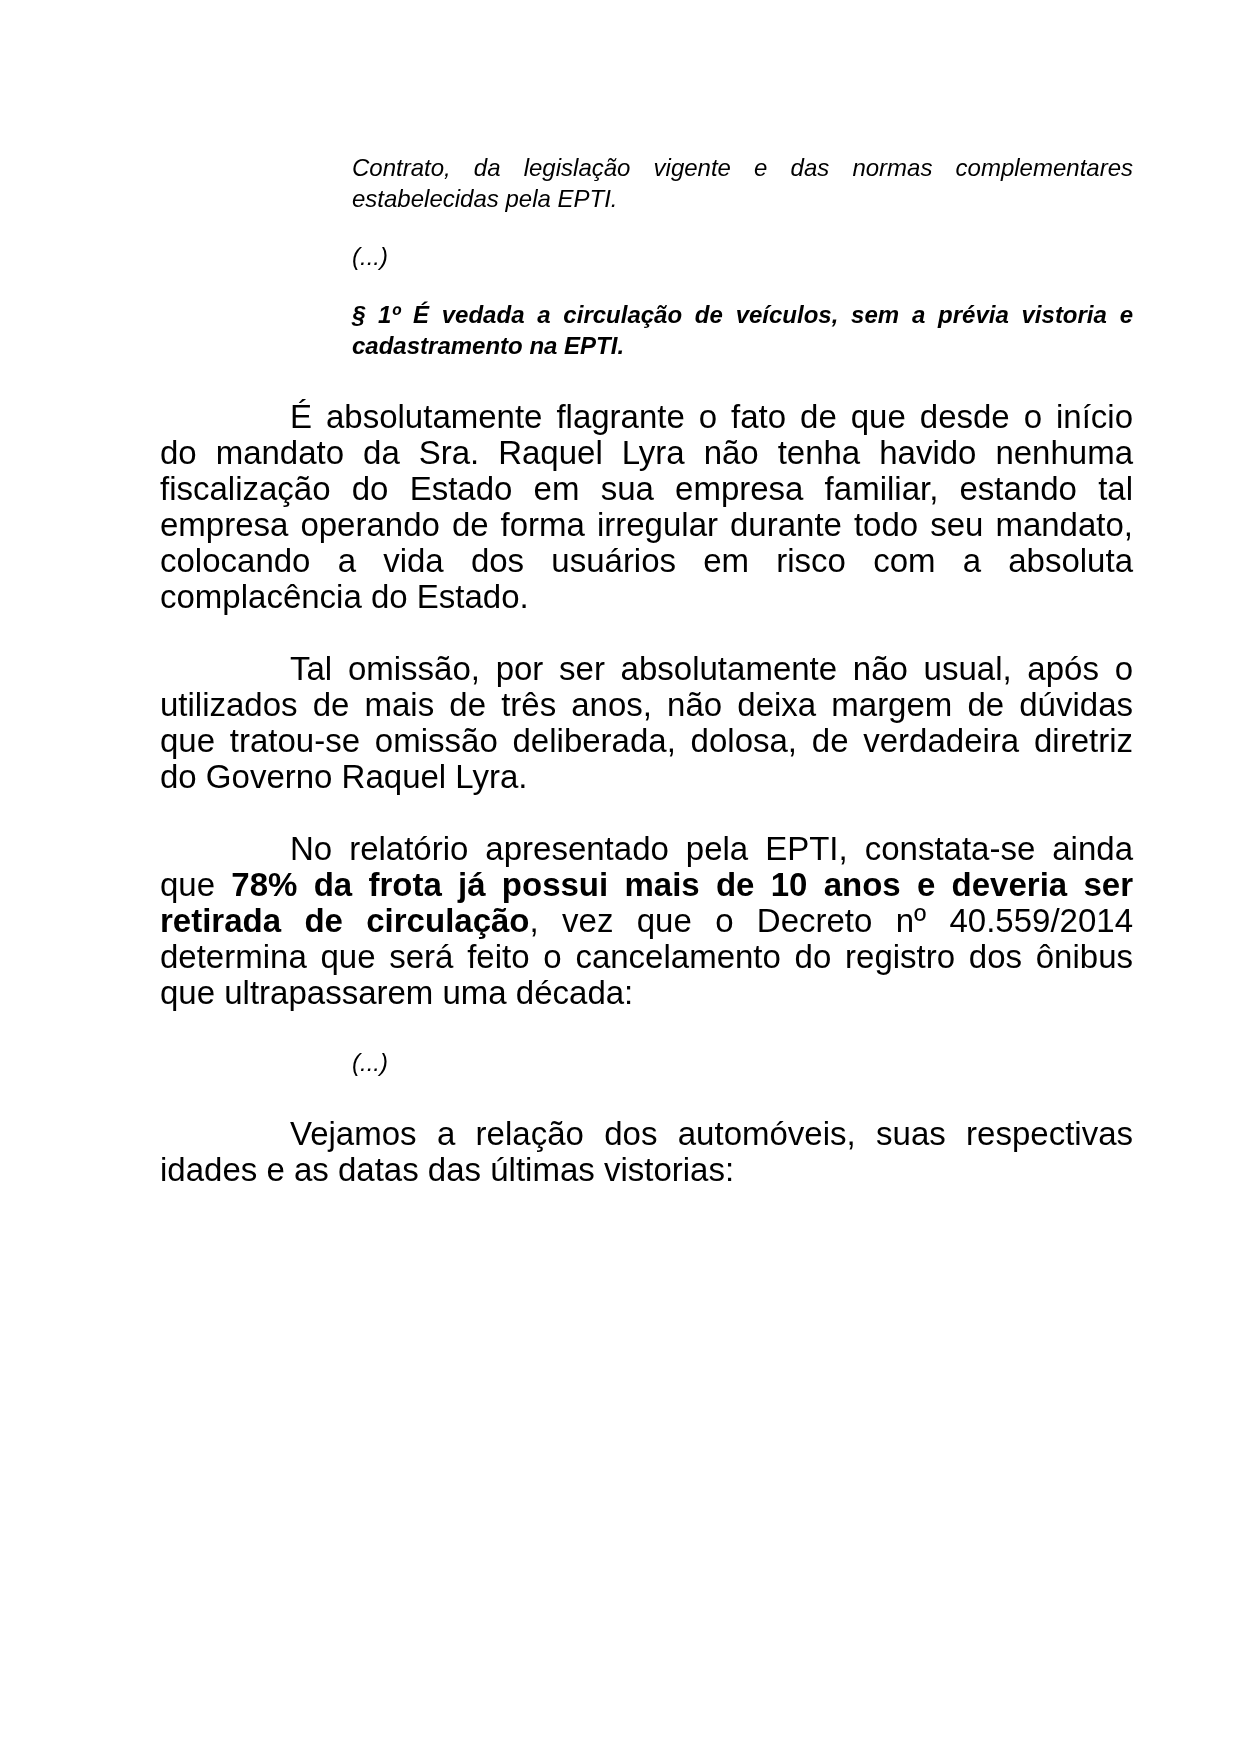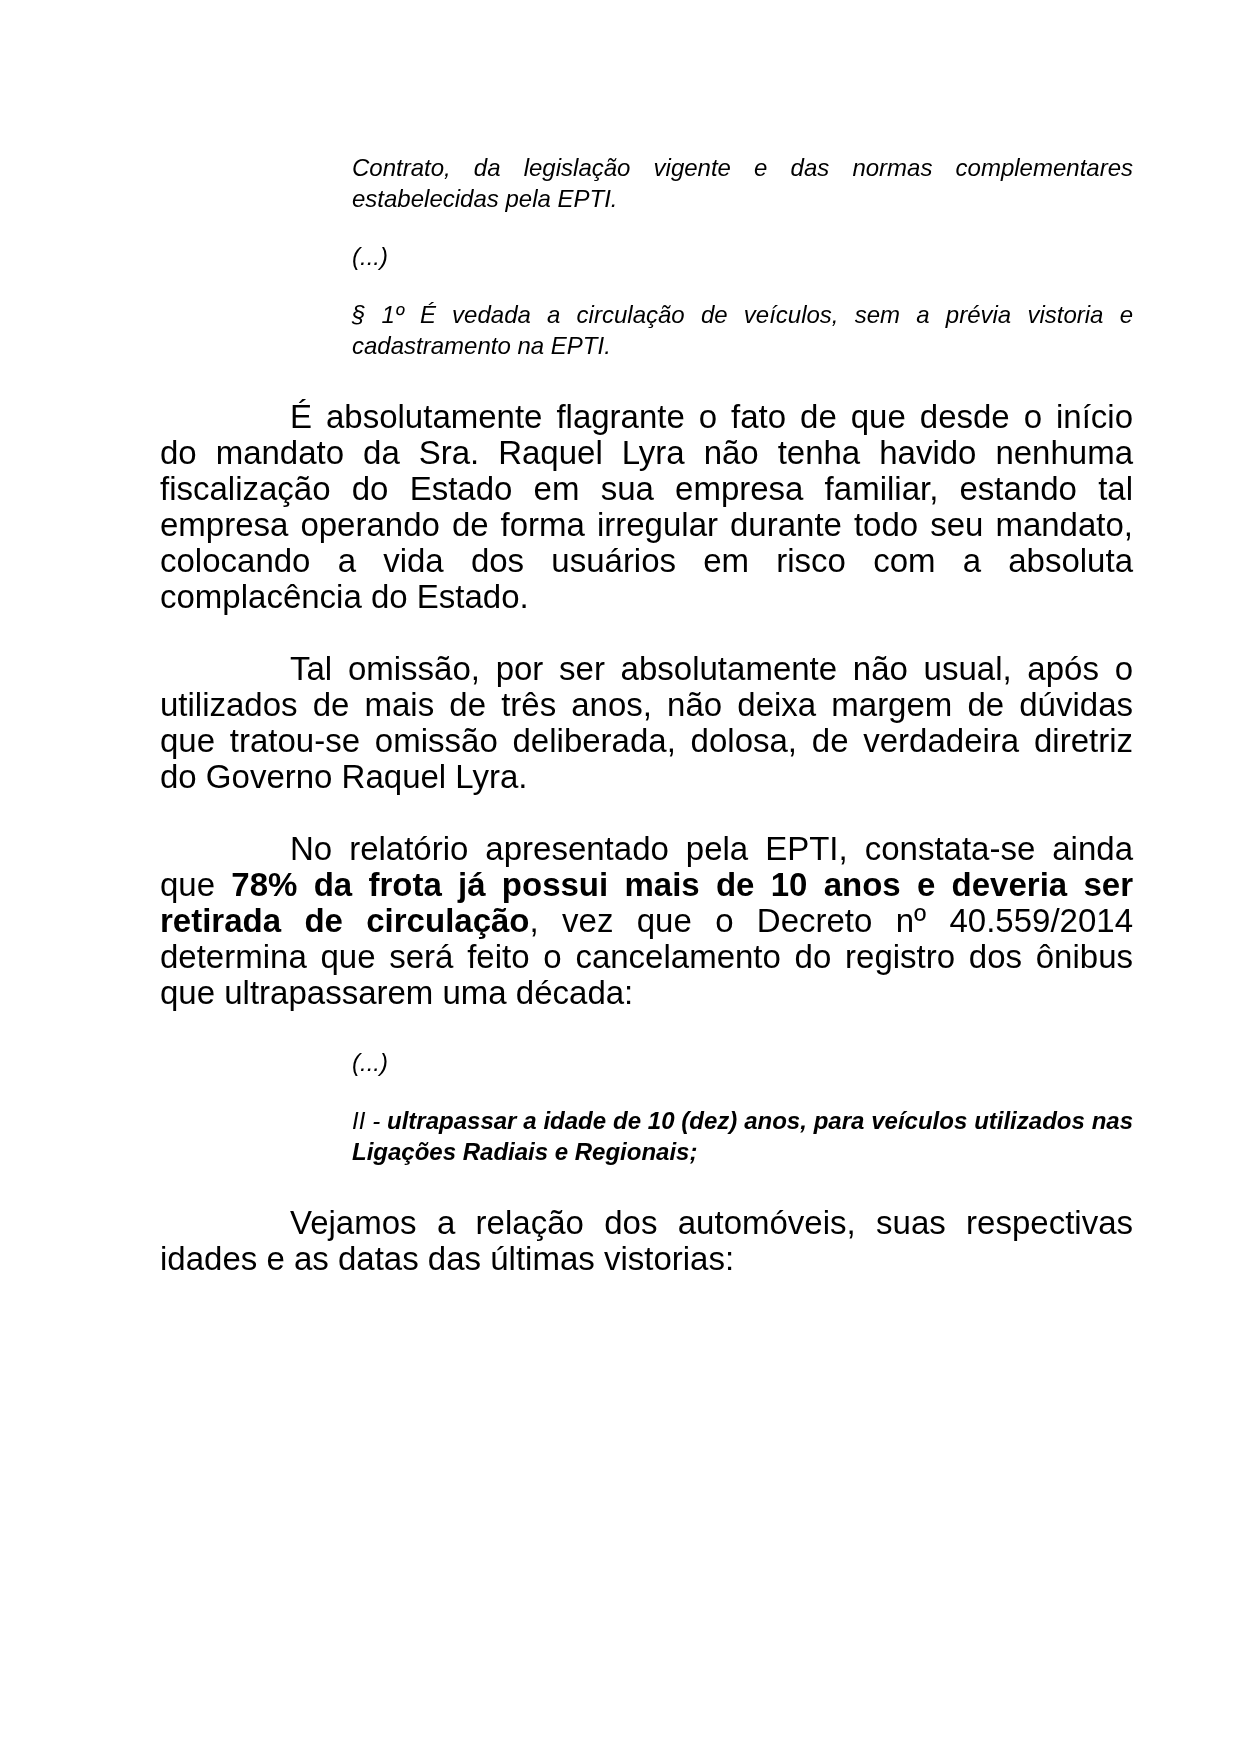--- a/index.html
+++ b/index.html
@@ -40,21 +40,21 @@
     font-style: italic;
     text-align: justify;
   }
   .quote p {
     margin: 0 0 27px 0;
   }
   .quote p:last-child {
     margin-bottom: 0;
   }
   .quote .b {
-    font-weight: normal;
+    font-weight: bold;
   }
   .quote strong {
     font-weight: bold;
   }
 </style>
 </head>
 <body>
 
 <div class="page">
 
@@ -65,19 +65,18 @@
   </div>
 
   <p class="body-para">É absolutamente flagrante o fato de que desde o início do mandato da Sra. Raquel Lyra não tenha havido nenhuma fiscalização do Estado em sua empresa familiar, estando tal empresa operando de forma irregular durante todo seu mandato, colocando a vida dos usuários em risco com a absoluta complacência do Estado.</p>
 
   <p class="body-para">Tal omissão, por ser absolutamente não usual, após o utilizados de mais de três anos, não deixa margem de dúvidas que tratou-se omissão deliberada, dolosa, de verdadeira diretriz do Governo Raquel Lyra.</p>
 
   <p class="body-para"><span>No relatório apresentado pela EPTI, constata-se ainda que </span><strong>78% da frota já possui mais de 10 anos e deveria ser retirada de circulação</strong><span>, vez que o Decreto nº 40.559/2014 determina que será feito o cancelamento do registro dos ônibus que ultrapassarem uma década:</span></p>
 
   <div class="quote">
     <p>(...)</p>
-    <p><span>II - </span><strong>ultrapassar a idade de 10 (dez) anos, para veículos utilizados nas Ligações Radiais e Regionais;</strong></p>
   </div>
 
 
   <p class="body-para">Vejamos a relação dos automóveis, suas respectivas idades e as datas das últimas vistorias:</p>
 
 </div>
 
 </body></html>

